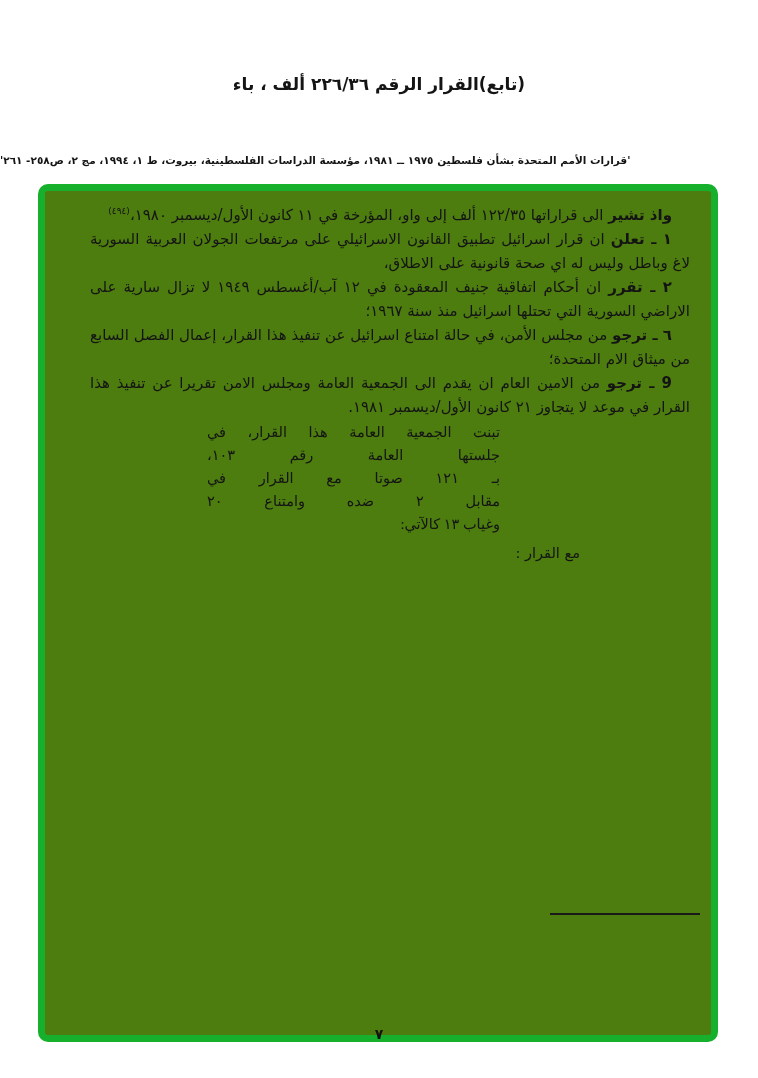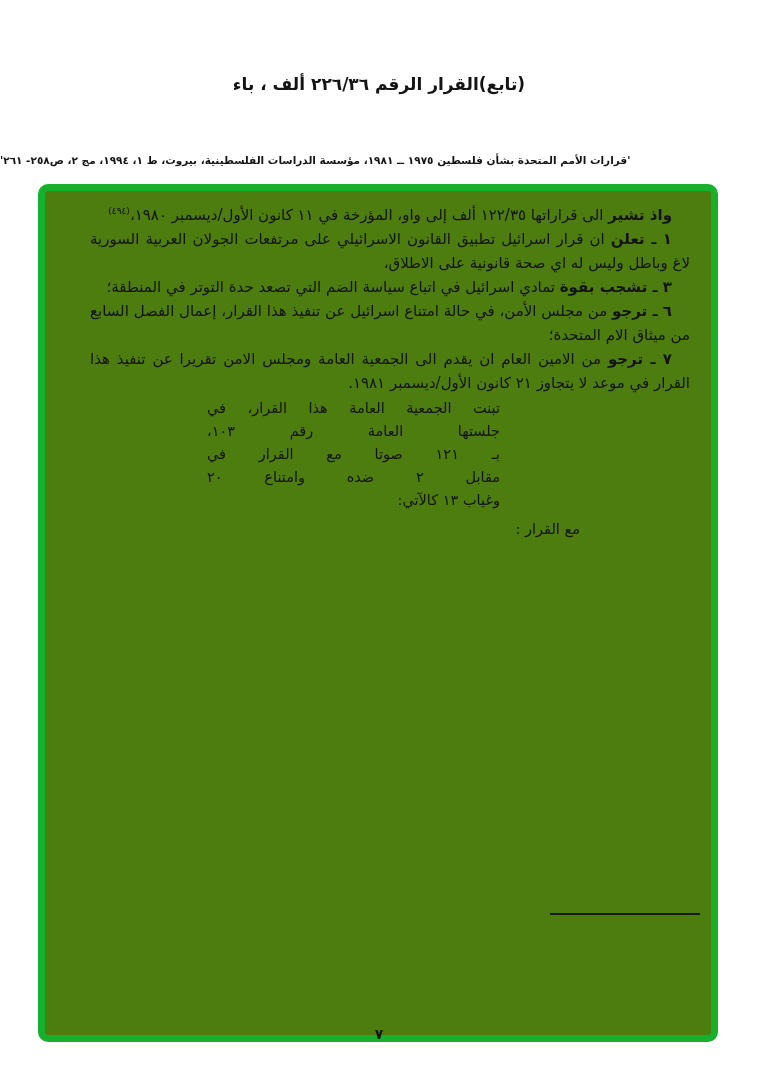--- a/index.html
+++ b/index.html
@@ -67,20 +67,21 @@
   
   .vote {
     width: 293px;
     margin: 2px 190px 0 0;
     font-size: 14.5px;
     line-height: 23px;
   }
   .vote-line {
     text-align: justify;
     text-align-last: justify;
+    font-family: Liberation Serif, serif;
   }
   .vote-line:last-child {
     text-align: right;
     text-align-last: right;
     padding-left: 12px;
   }
 
   
   .participants {
     display: flex;
@@ -136,28 +137,28 @@
 
 <div class="green-box">
   <div class="box-content">
 
     <p class="para"><strong class="lead">واذ تشير</strong><span> الى قراراتها ١٢٢/٣٥ ألف إلى واو، المؤرخة في ١١ كانون الأول/ديسمبر ١٩٨٠،</span><sup>(٤٩٤)</sup></p>
 
     <div class="items">
 
         <p class="para item"><strong class="lead">١ ـ تعلن</strong><span> ان قرار اسرائيل تطبيق القانون الاسرائيلي على مرتفعات الجولان العربية السورية لاغ وباطل وليس له اي صحة قانونية على الاطلاق،</span></p>
 
+        <p class="para item"><strong class="lead">٢ ـ تقرر</strong><span> ان أحكام اتفاقية جنيف المعقودة في ١٢ آب/أغسطس ١٩٤٩ لا تزال سارية على الاراضي السورية التي تحتلها اسرائيل منذ سنة ١٩٦٧؛</span></p>
 
-        <p class="para item"><strong class="lead">٣ ـ تشجب بقوة</strong><span> تمادي اسرائيل في اتباع سياسة الضم التي تصعد حدة التوتر في المنطقة؛</span></p>
 
 
 
         <p class="para item"><strong class="lead">٦ ـ ترجو</strong><span> من مجلس الأمن، في حالة امتناع اسرائيل عن تنفيذ هذا القرار، إعمال الفصل السابع من ميثاق الام المتحدة؛</span></p>
 
-        <p class="para item"><strong class="lead">٧ ـ ترجو</strong><span> من الامين العام ان يقدم الى الجمعية العامة ومجلس الامن تقريرا عن تنفيذ هذا القرار في موعد لا يتجاوز ٢١ كانون الأول/ديسمبر ١٩٨١.</span></p>
+        <p class="para item"><strong class="lead">9 ـ ترجو</strong><span> من الامين العام ان يقدم الى الجمعية العامة ومجلس الامن تقريرا عن تنفيذ هذا القرار في موعد لا يتجاوز ٢١ كانون الأول/ديسمبر ١٩٨١.</span></p>
       </div>
 
     <div class="vote">
 
         <div class="vote-line">تبنت الجمعية العامة هذا القرار، في</div>
 
         <div class="vote-line">جلستها العامة رقم ١٠٣،</div>
 
         <div class="vote-line">بـ ١٢١ صوتا مع القرار في</div>
 

